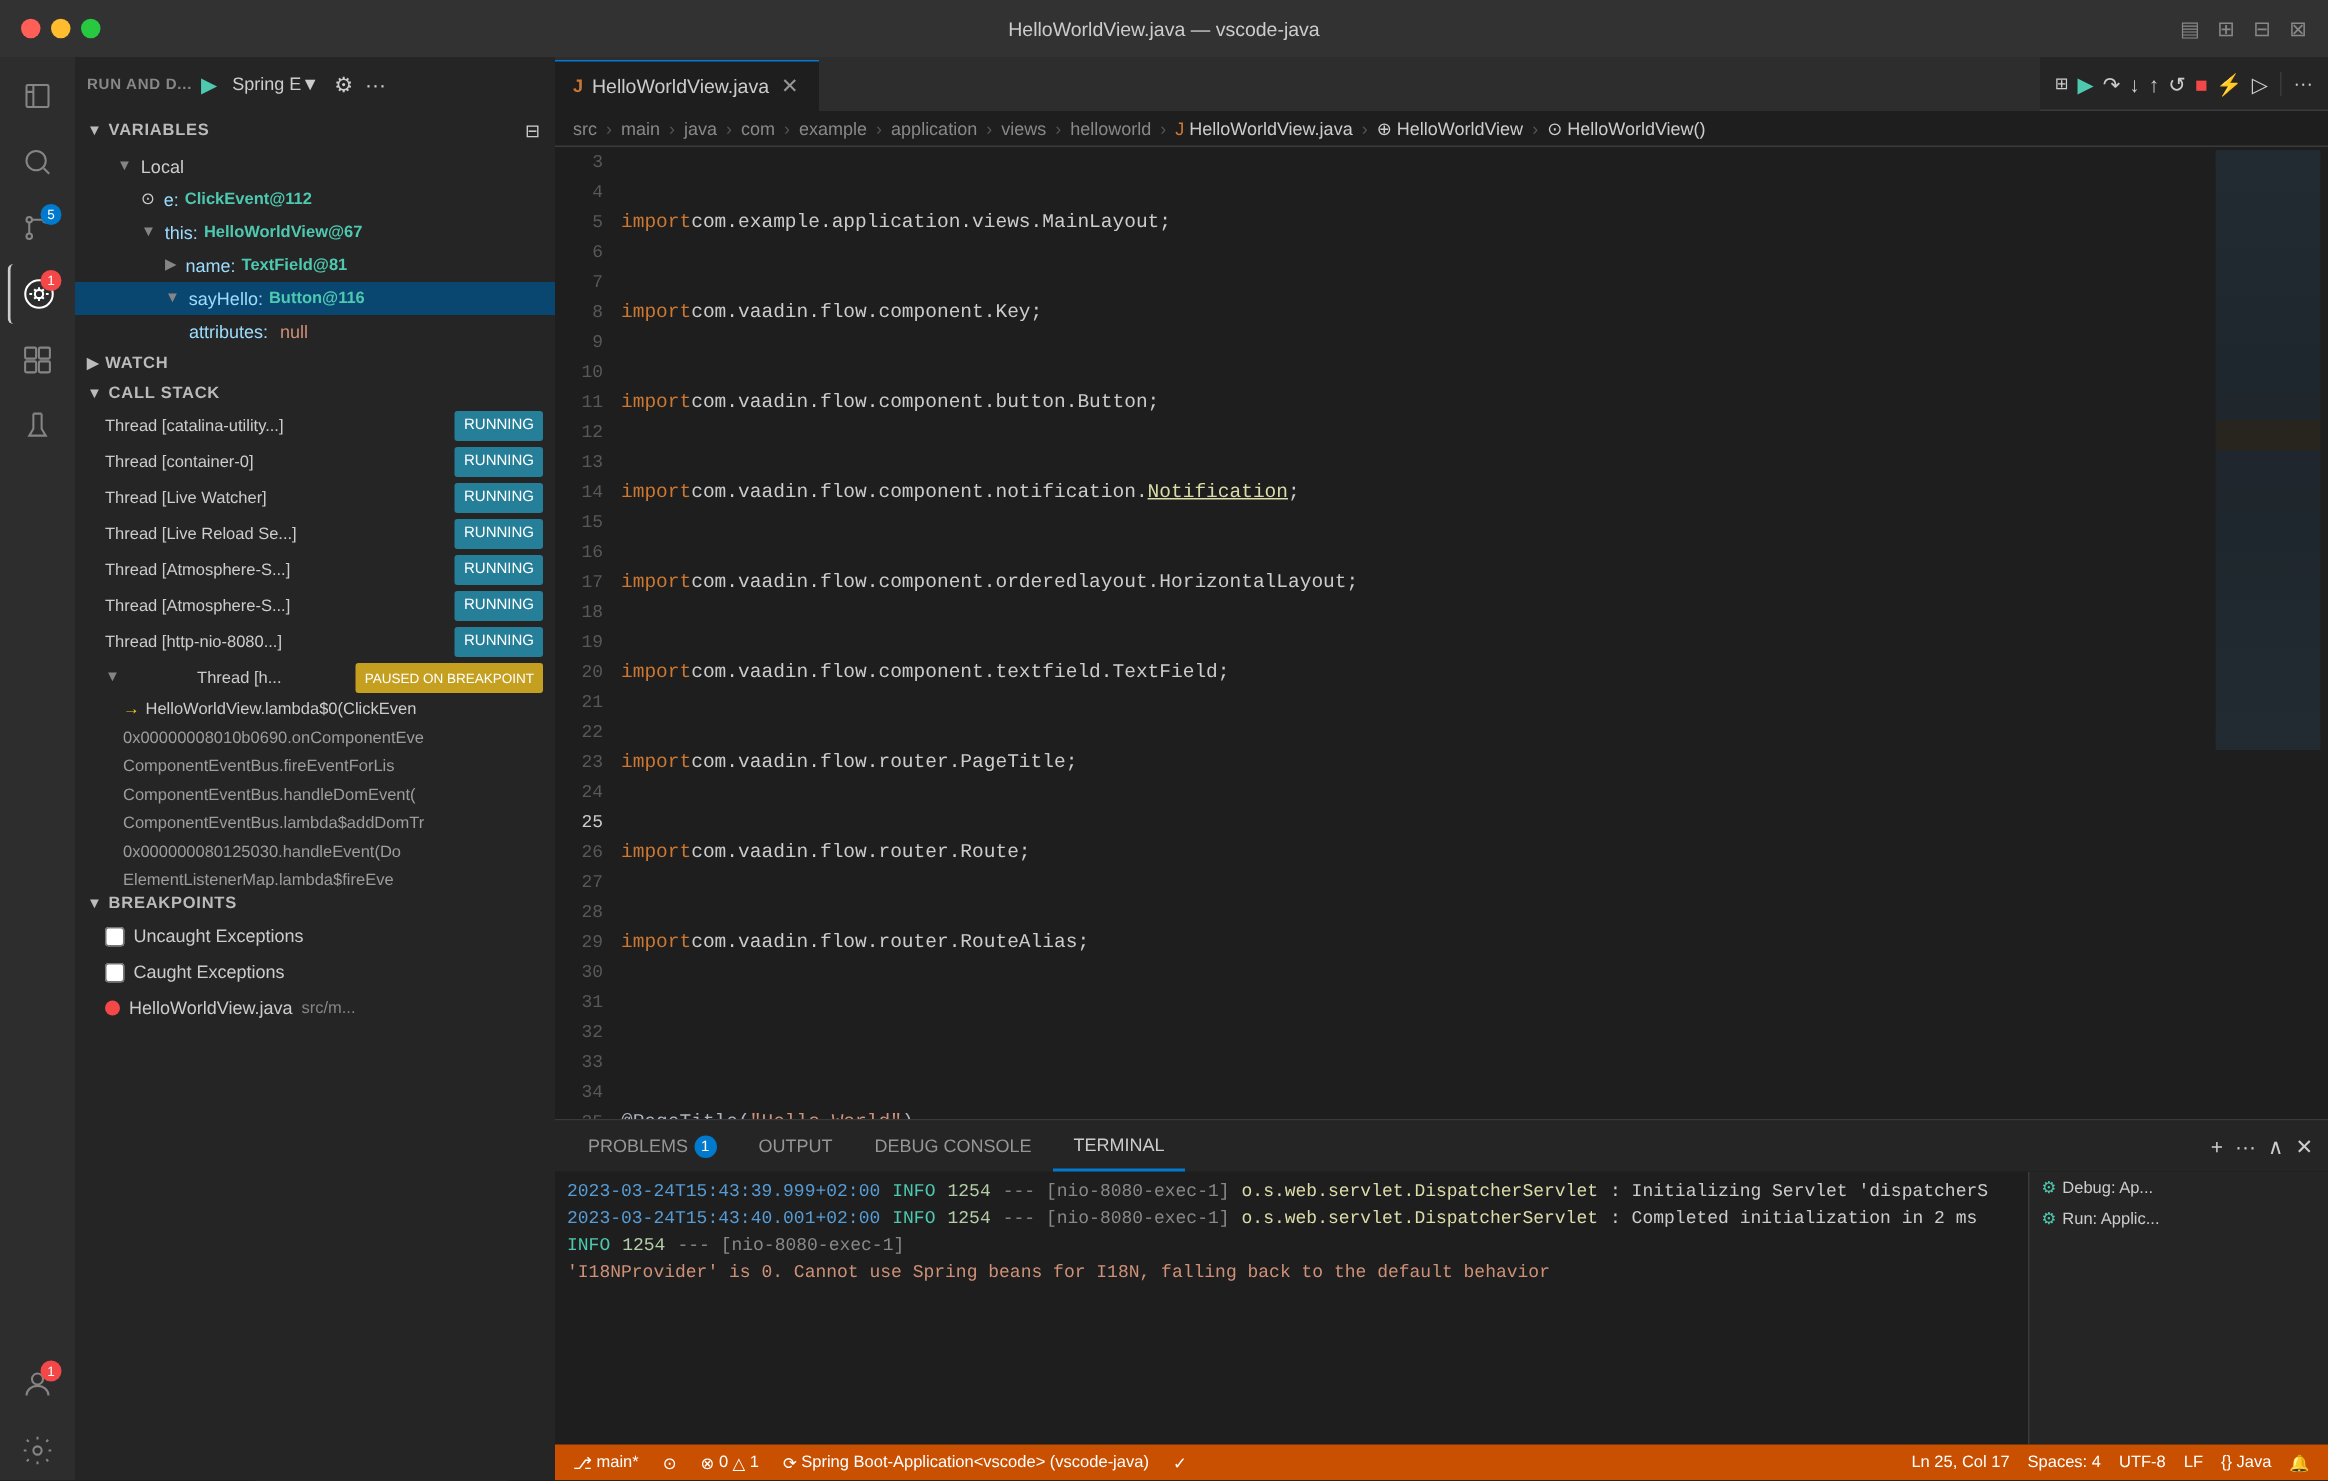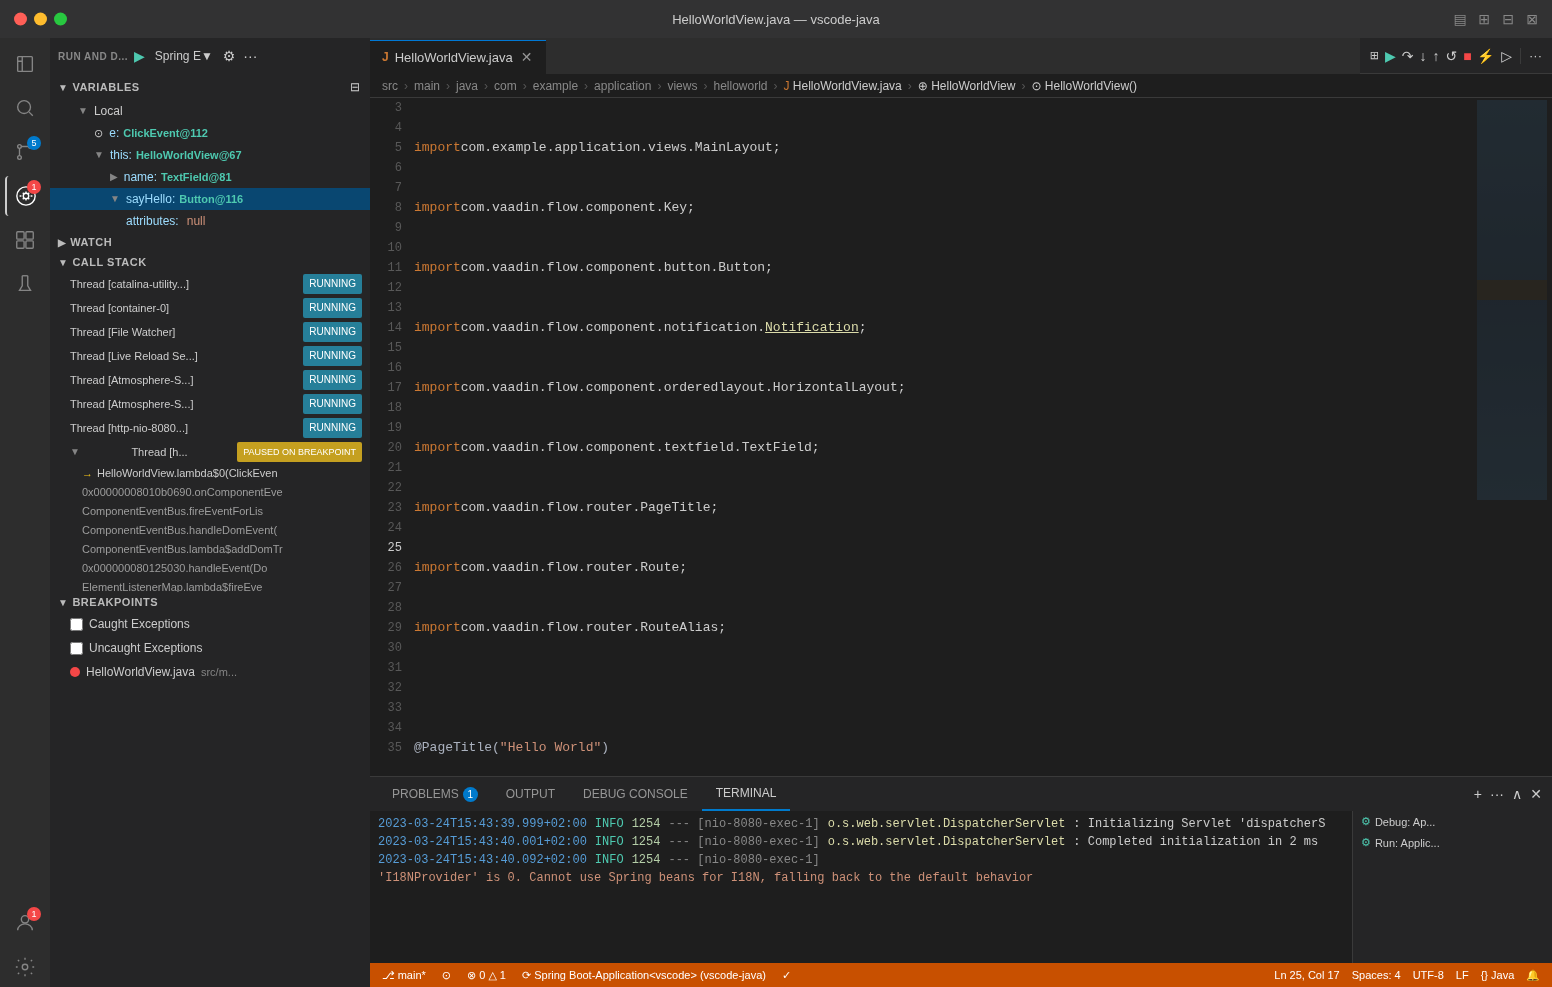--- a/index.html
+++ b/index.html
@@ -391,21 +391,21 @@
     .minimap {
       width: 80px;
       background: #1e1e1e;
       flex-shrink: 0;
       opacity: 0.6;
       overflow: hidden;
     }
 
     
     .bottom-panel {
-      height: 187px;
+      height: 217px;
       background: #1e1e1e;
       display: flex;
       flex-direction: column;
       border-top: 1px solid #3a3a3a;
     }
     .panel-tabs {
       height: 34px;
       background: #252526;
       display: flex;
       align-items: center;
@@ -659,21 +659,21 @@
     <div class="call-stack-panel">
       <div class="stack-item">
         <span class="stack-item-name">Thread [catalina-utility...]</span>
         <span class="stack-badge badge-running">RUNNING</span>
       </div>
       <div class="stack-item">
         <span class="stack-item-name">Thread [container-0]</span>
         <span class="stack-badge badge-running">RUNNING</span>
       </div>
       <div class="stack-item">
-        <span class="stack-item-name">Thread [File Watcher]</span>
+        <span class="stack-item-name">Thread [Live Watcher]</span>
         <span class="stack-badge badge-running">RUNNING</span>
       </div>
       <div class="stack-item">
         <span class="stack-item-name">Thread [Live Reload Se...]</span>
         <span class="stack-badge badge-running">RUNNING</span>
       </div>
       <div class="stack-item">
         <span class="stack-item-name">Thread [Atmosphere-S...]</span>
         <span class="stack-badge badge-running">RUNNING</span>
       </div>
@@ -704,25 +704,25 @@
     </div>
 
     <div class="section-header">
       <span class="chevron">▼</span>
       <span>BREAKPOINTS</span>
     </div>
 
     <div class="breakpoints-panel">
       <div class="bp-item">
         <input type="checkbox" class="bp-checkbox" style="">
-        <span class="bp-label">Caught Exceptions</span>
+        <span class="bp-label">Uncaught Exceptions</span>
       </div>
       <div class="bp-item">
         <input type="checkbox" class="bp-checkbox" style="">
-        <span class="bp-label">Uncaught Exceptions</span>
+        <span class="bp-label">Caught Exceptions</span>
       </div>
       <div class="bp-item">
         <div class="bp-red-dot"></div>
         <span class="bp-file">HelloWorldView.java</span>
         <span class="bp-path">src/m...</span>
       </div>
     </div>
   </div>
 
   <div class="main-content">
@@ -900,21 +900,20 @@
           </div>
           <div class="log-line">
             <span class="log-time">2023-03-24T15:43:40.001+02:00</span>
             <span class="log-level-info">INFO</span>
             <span class="log-num">1254</span>
             <span style="color:#888">--- [nio-8080-exec-1]</span>
             <span class="log-class">o.s.web.servlet.DispatcherServlet</span>
             <span class="log-msg">: Completed initialization in 2 ms</span>
           </div>
           <div class="log-line">
-            <span class="log-time">2023-03-24T15:43:40.092+02:00</span>
             <span class="log-level-info">INFO</span>
             <span class="log-num">1254</span>
             <span style="color:#888">--- [nio-8080-exec-1]</span>
           </div>
           <div class="log-line">
             <span class="log-warn">'I18NProvider' is 0. Cannot use Spring beans for I18N, falling back to the default behavior</span>
           </div>
         </div>
 
         <div style="width:200px;background:#252526;border-left:1px solid #3a3a3a;overflow-y:auto;">

